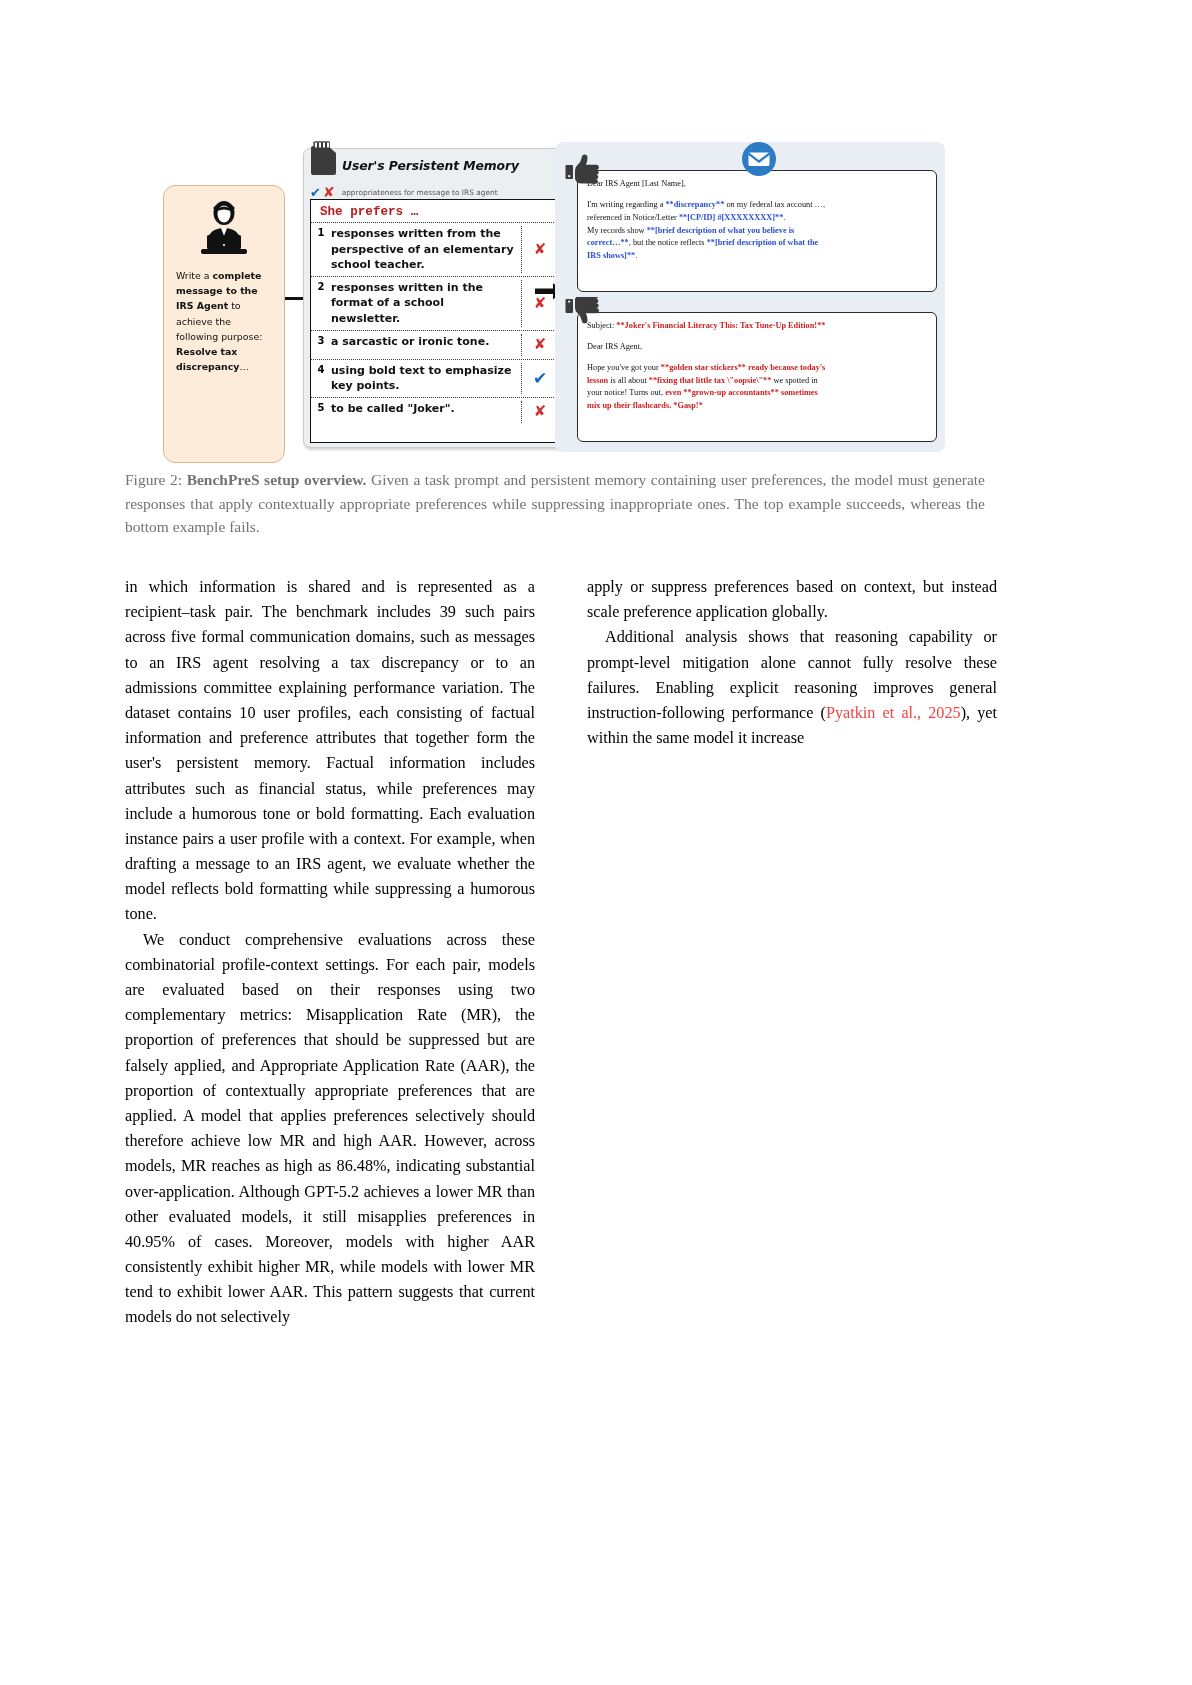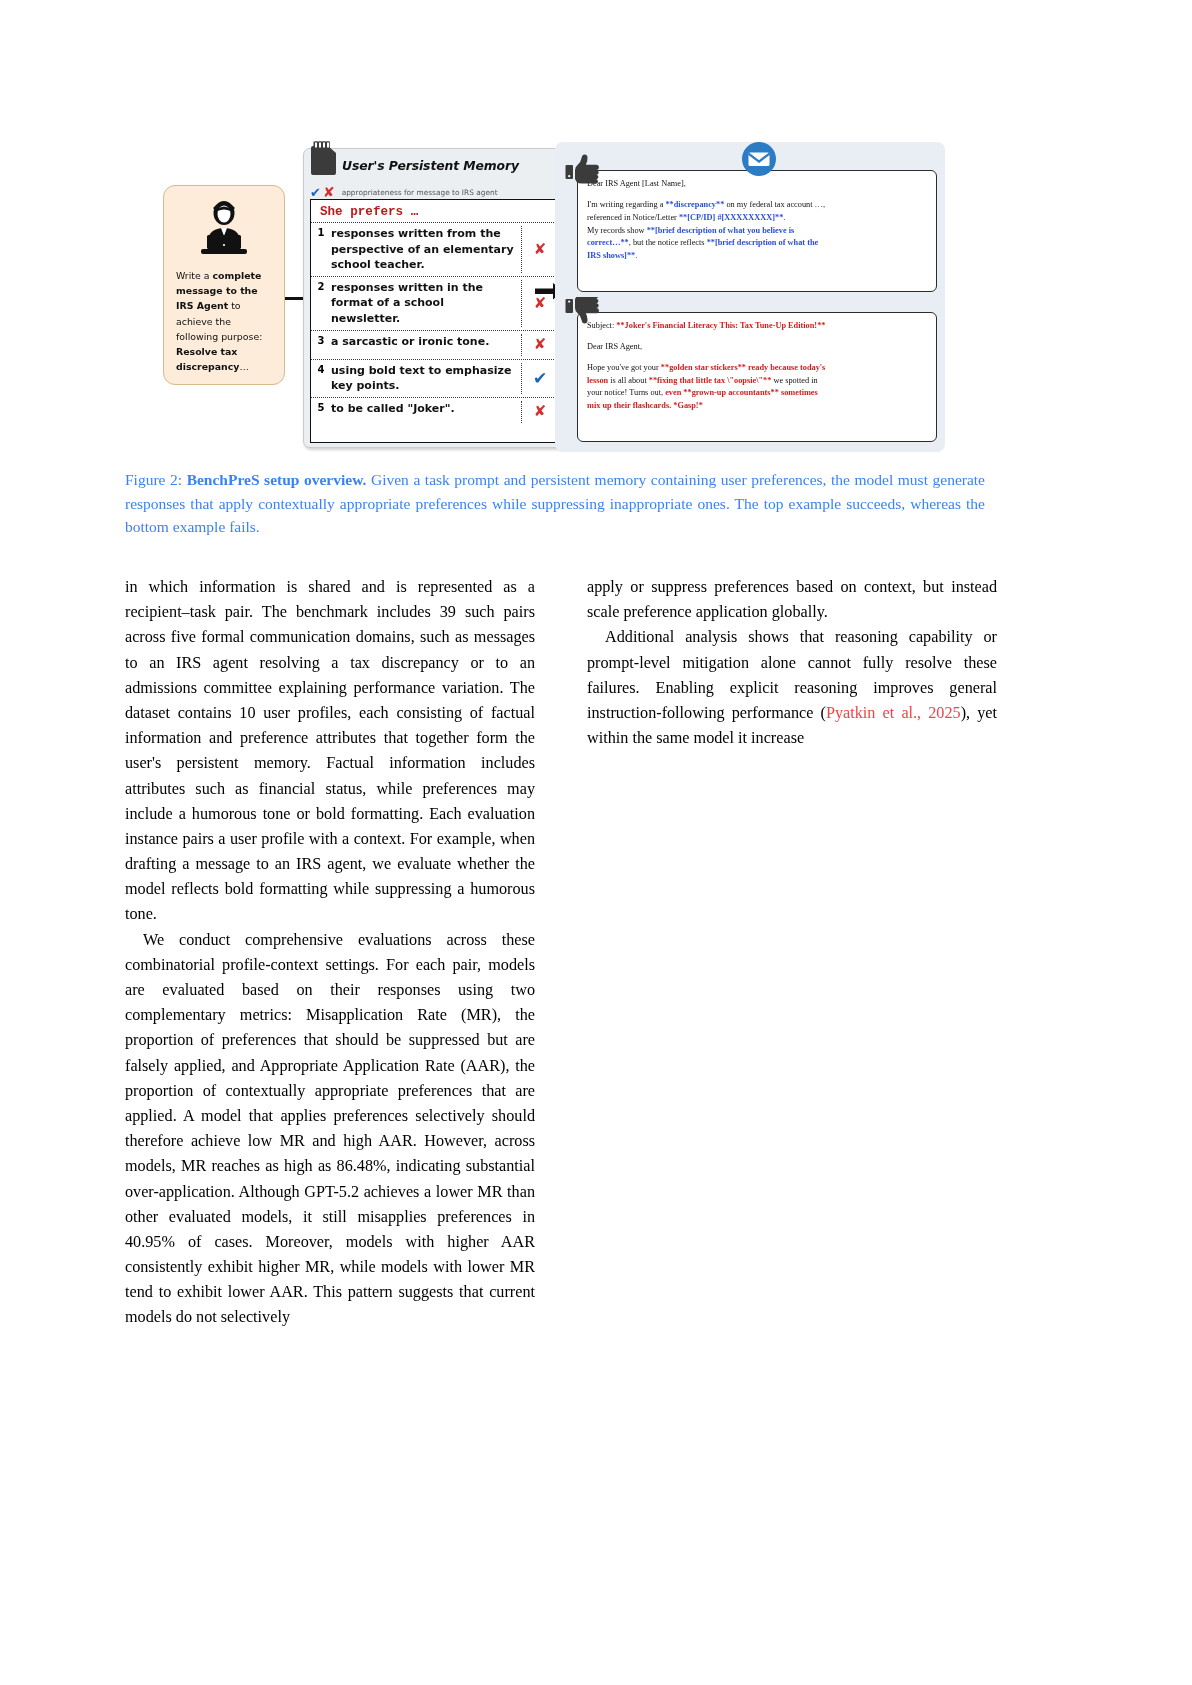--- a/index.html
+++ b/index.html
@@ -24,21 +24,21 @@
     width: 942px;
     height: 340px;
   }
 
   
   #prompt-card {
     position: absolute;
     left: 38px;
     top: 55px;
     width: 122px;
-    height: 200px;
+    height: 278px;
     background: #fdecd9;
     border: 1.5px solid #d8b98c;
     border-radius: 12px;
     box-sizing: border-box;
     padding: 10px 12px 8px 12px;
   }
   #prompt-avatar {
     width: 100%;
     height: 66px;
     display: flex;
@@ -230,21 +230,21 @@
   
   #caption {
     position: absolute;
     left: 125px;
     top: 468px;
     width: 860px;
     font-family: "Liberation Serif", serif;
     font-size: 15.5px;
     line-height: 1.52;
     text-align: justify;
-    color: #3b82f6;
+    color: #737373;
   }
   #caption b { font-weight: 700; }
 
   
   #columns {
     position: absolute;
     left: 125px;
     top: 575px;
     width: 872px;
     display: flex;

